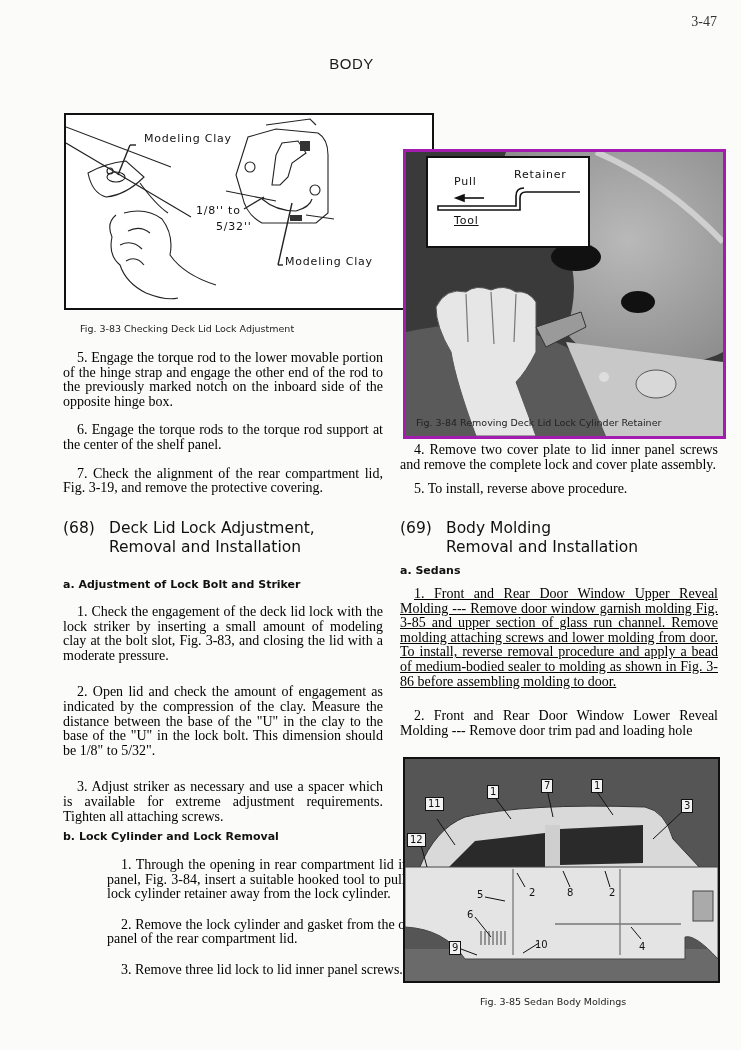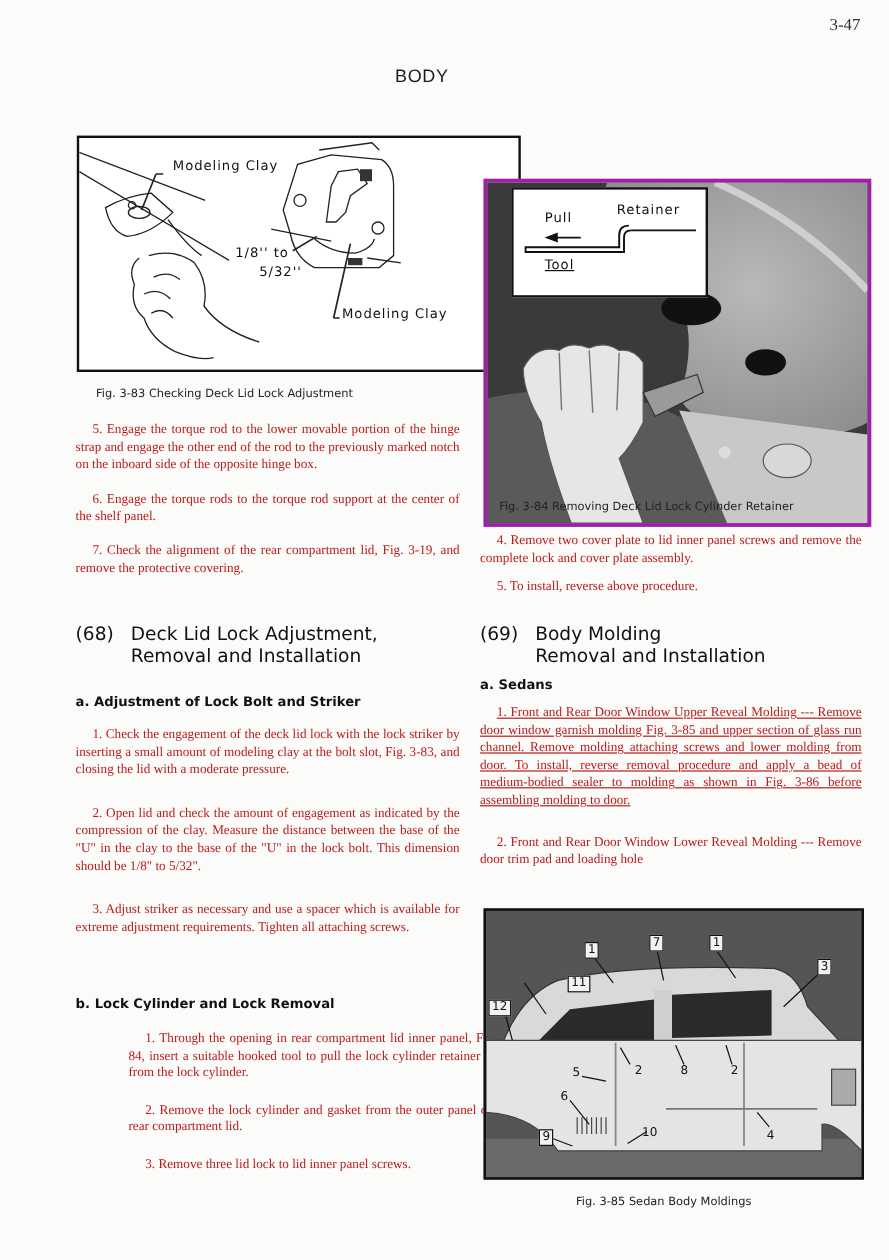--- a/index.html
+++ b/index.html
@@ -5,22 +5,22 @@
   html, body { margin: 0; padding: 0; }
   body {
     width: 741px; height: 1050px; background: #fbfbf9; position: relative; overflow: hidden;
     font-family: "DejaVu Serif", "Liberation Serif", serif; color: #1b1b1b;
   }
   .abs { position: absolute; }
   .page-num { right: 24px; top: 14px; font-family: "Liberation Serif", serif; font-size: 14px; color: #333; }
   .page-title { left: 0; width: 703px; text-align: center; top: 55px; font-family: Liberation Sans, sans-serif; font-size: 15px; letter-spacing: 0.5px; }
   .caption { font-family: "DejaVu Sans", sans-serif; font-size: 9.5px; color: #222; white-space: nowrap; }
   p.para {
-    margin: 0; font-family: "Liberation Serif", "DejaVu Serif", serif; font-size: 11px; line-height: 14.6px;
-    text-align: justify; text-indent: 14px; color: #b91c1c;
+    margin: 0; font-family: "Liberation Serif", "DejaVu Serif", serif; font-size: 14px; line-height: 14.6px;
+    text-align: justify; text-indent: 14px; color: #000000;
   }
   .heading { font-family: "DejaVu Sans", sans-serif; font-weight: normal; font-size: 15.5px; line-height: 19px; color: #111; }
   .heading .num { display: inline-block; width: 46px; }
   .heading .line2 { padding-left: 46px; display: block; }
   .subhead { font-family: "DejaVu Sans", sans-serif; font-weight: bold; font-size: 11px; color: #111; }
   .fig-box { border: 2px solid #111; background: #fff; }
   .label { font-family: "DejaVu Sans", sans-serif; font-size: 11px; color: #111; position: absolute; white-space: nowrap; letter-spacing: 0.8px; }
   .num-tag { position: absolute; background: #f2f2f2; border: 1px solid #111; font-family: "DejaVu Sans", sans-serif; font-size: 10px; line-height: 12px; padding: 0 2px; color: #111; }
   .num-plain { position: absolute; font-family: "DejaVu Sans", sans-serif; font-size: 10px; color: #111; }
 </style>
@@ -199,21 +199,21 @@
       <line x1="70" y1="158" x2="86" y2="178"></line>
         <line x1="56" y1="190" x2="72" y2="196"></line>
       <line x1="134" y1="184" x2="118" y2="194"></line>
         <line x1="236" y1="180" x2="226" y2="168"></line>
     </g>
   </svg>
   <span class="num-tag" style="left:82px; top:26px;">1</span>
   <span class="num-tag" style="left:136px; top:20px;">7</span>
   <span class="num-tag" style="left:186px; top:20px;">1</span>
   <span class="num-tag" style="left:276px; top:40px;">3</span>
-  <span class="num-tag" style="left:20px; top:54px;margin-left:48px;">11</span>
+  <span class="num-tag" style="left:20px; top:38px;">11</span>
   <span class="num-tag" style="left:2px; top:74px;">12</span>
   <span class="num-plain" style="left:124px; top:128px;">2</span>
   <span class="num-plain" style="left:162px; top:128px;">8</span>
   <span class="num-plain" style="left:204px; top:128px;">2</span>
   <span class="num-plain" style="left:72px; top:130px;">5</span>
   <span class="num-plain" style="left:62px; top:150px;">6</span>
   <span class="num-tag" style="left:44px; top:182px;">9</span>
   <span class="num-plain" style="left:130px; top:180px;">10</span>
   <span class="num-plain" style="left:234px; top:182px;">4</span>
 </div>

